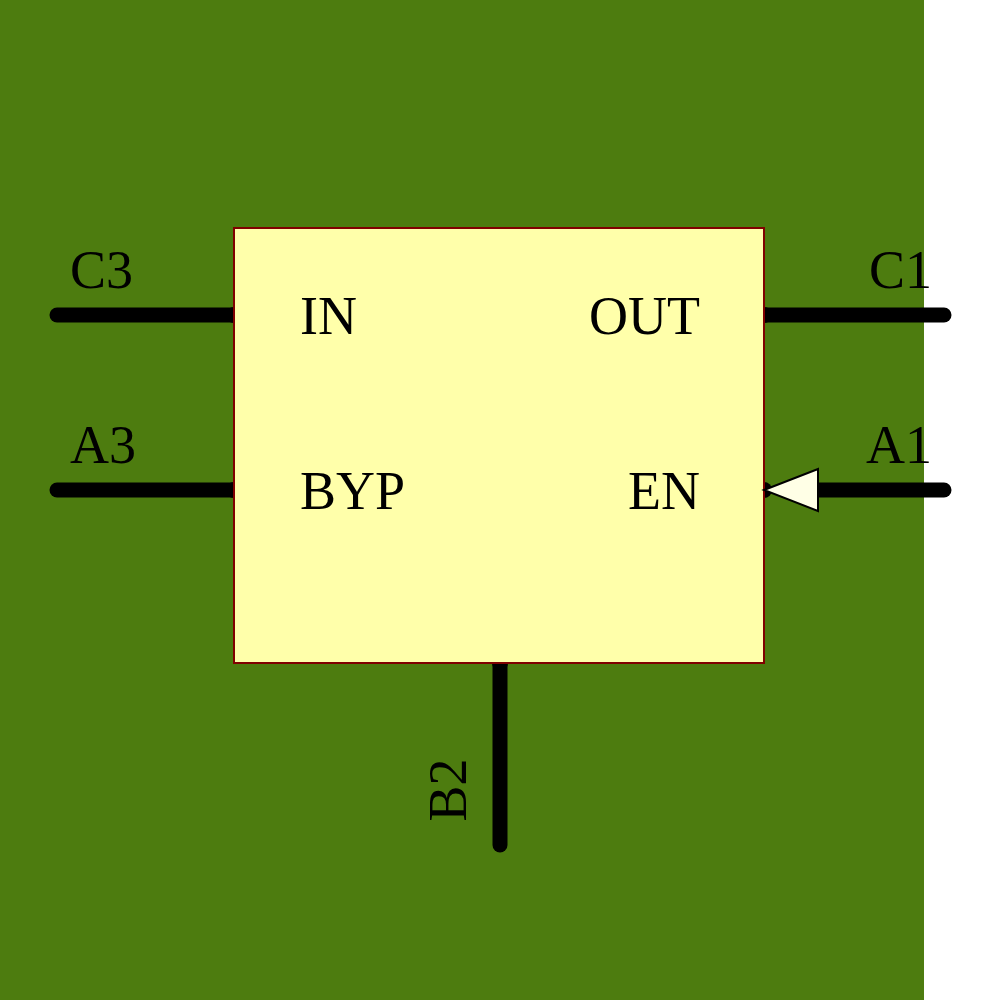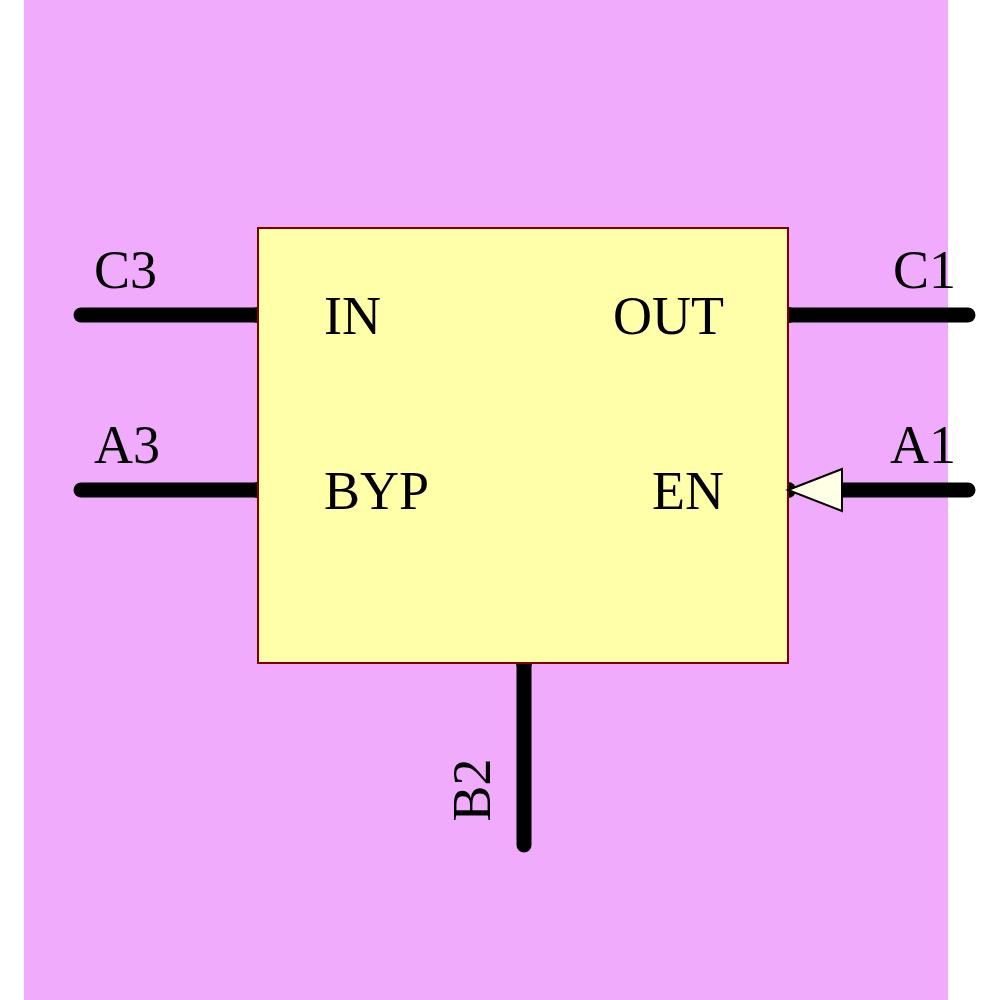--- a/index.html
+++ b/index.html
@@ -11,22 +11,21 @@
   body {
     width: 1000px;
     height: 1000px;
     overflow: hidden;
     font-family: "Liberation Serif", "DejaVu Serif", serif;
   }
   #schematic-root {
     position: relative;
     width: 924px;
     height: 1000px;
-    background: #f0abfc;
-    margin-left: 24px;
+    background: #4d7c0f;
   }
   #schematic-svg {
     position: absolute;
     left: 0;
     top: 0;
     width: 1000px;
     height: 1000px;
     display: block;
   }
   .pin-name {

